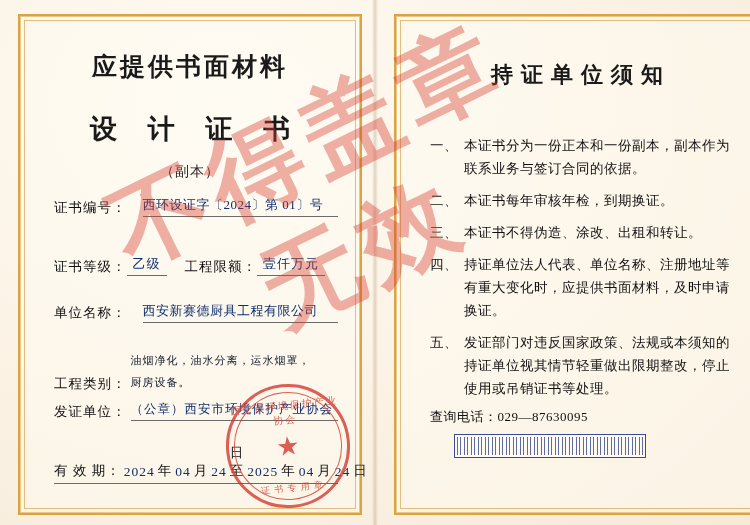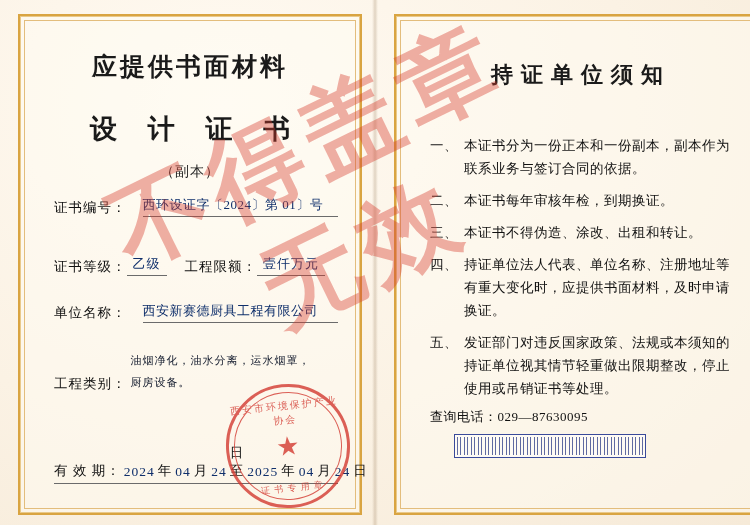--- a/index.html
+++ b/index.html
@@ -347,20 +347,24 @@
       <div class="field-row" style="margin-top:26px; align-items:flex-end;">
         <span class="field-label">工程类别：</span>
         <span style="flex:1; margin-left:4px;">
           <div class="two-line-value">油烟净化，油水分离，运水烟罩，</div>
           <div class="two-line-value">厨房设备。</div>
         </span>
       </div>
 
     </div>
 
+    <div class="issuer-row">
+      <span class="field-label">发证单位：</span>
+      <span class="issuer-value">（公章）西安市环境保护产业协会</span>
+    </div>
 
     <div class="valid-row">
       <span class="field-label">有 效 期：</span>
       <span class="v">2024</span>
       <span>年</span>
       <span class="v">04</span>
       <span>月</span>
       <span class="v">24</span>
       <span>日至</span>
       <span class="v">2025</span>

